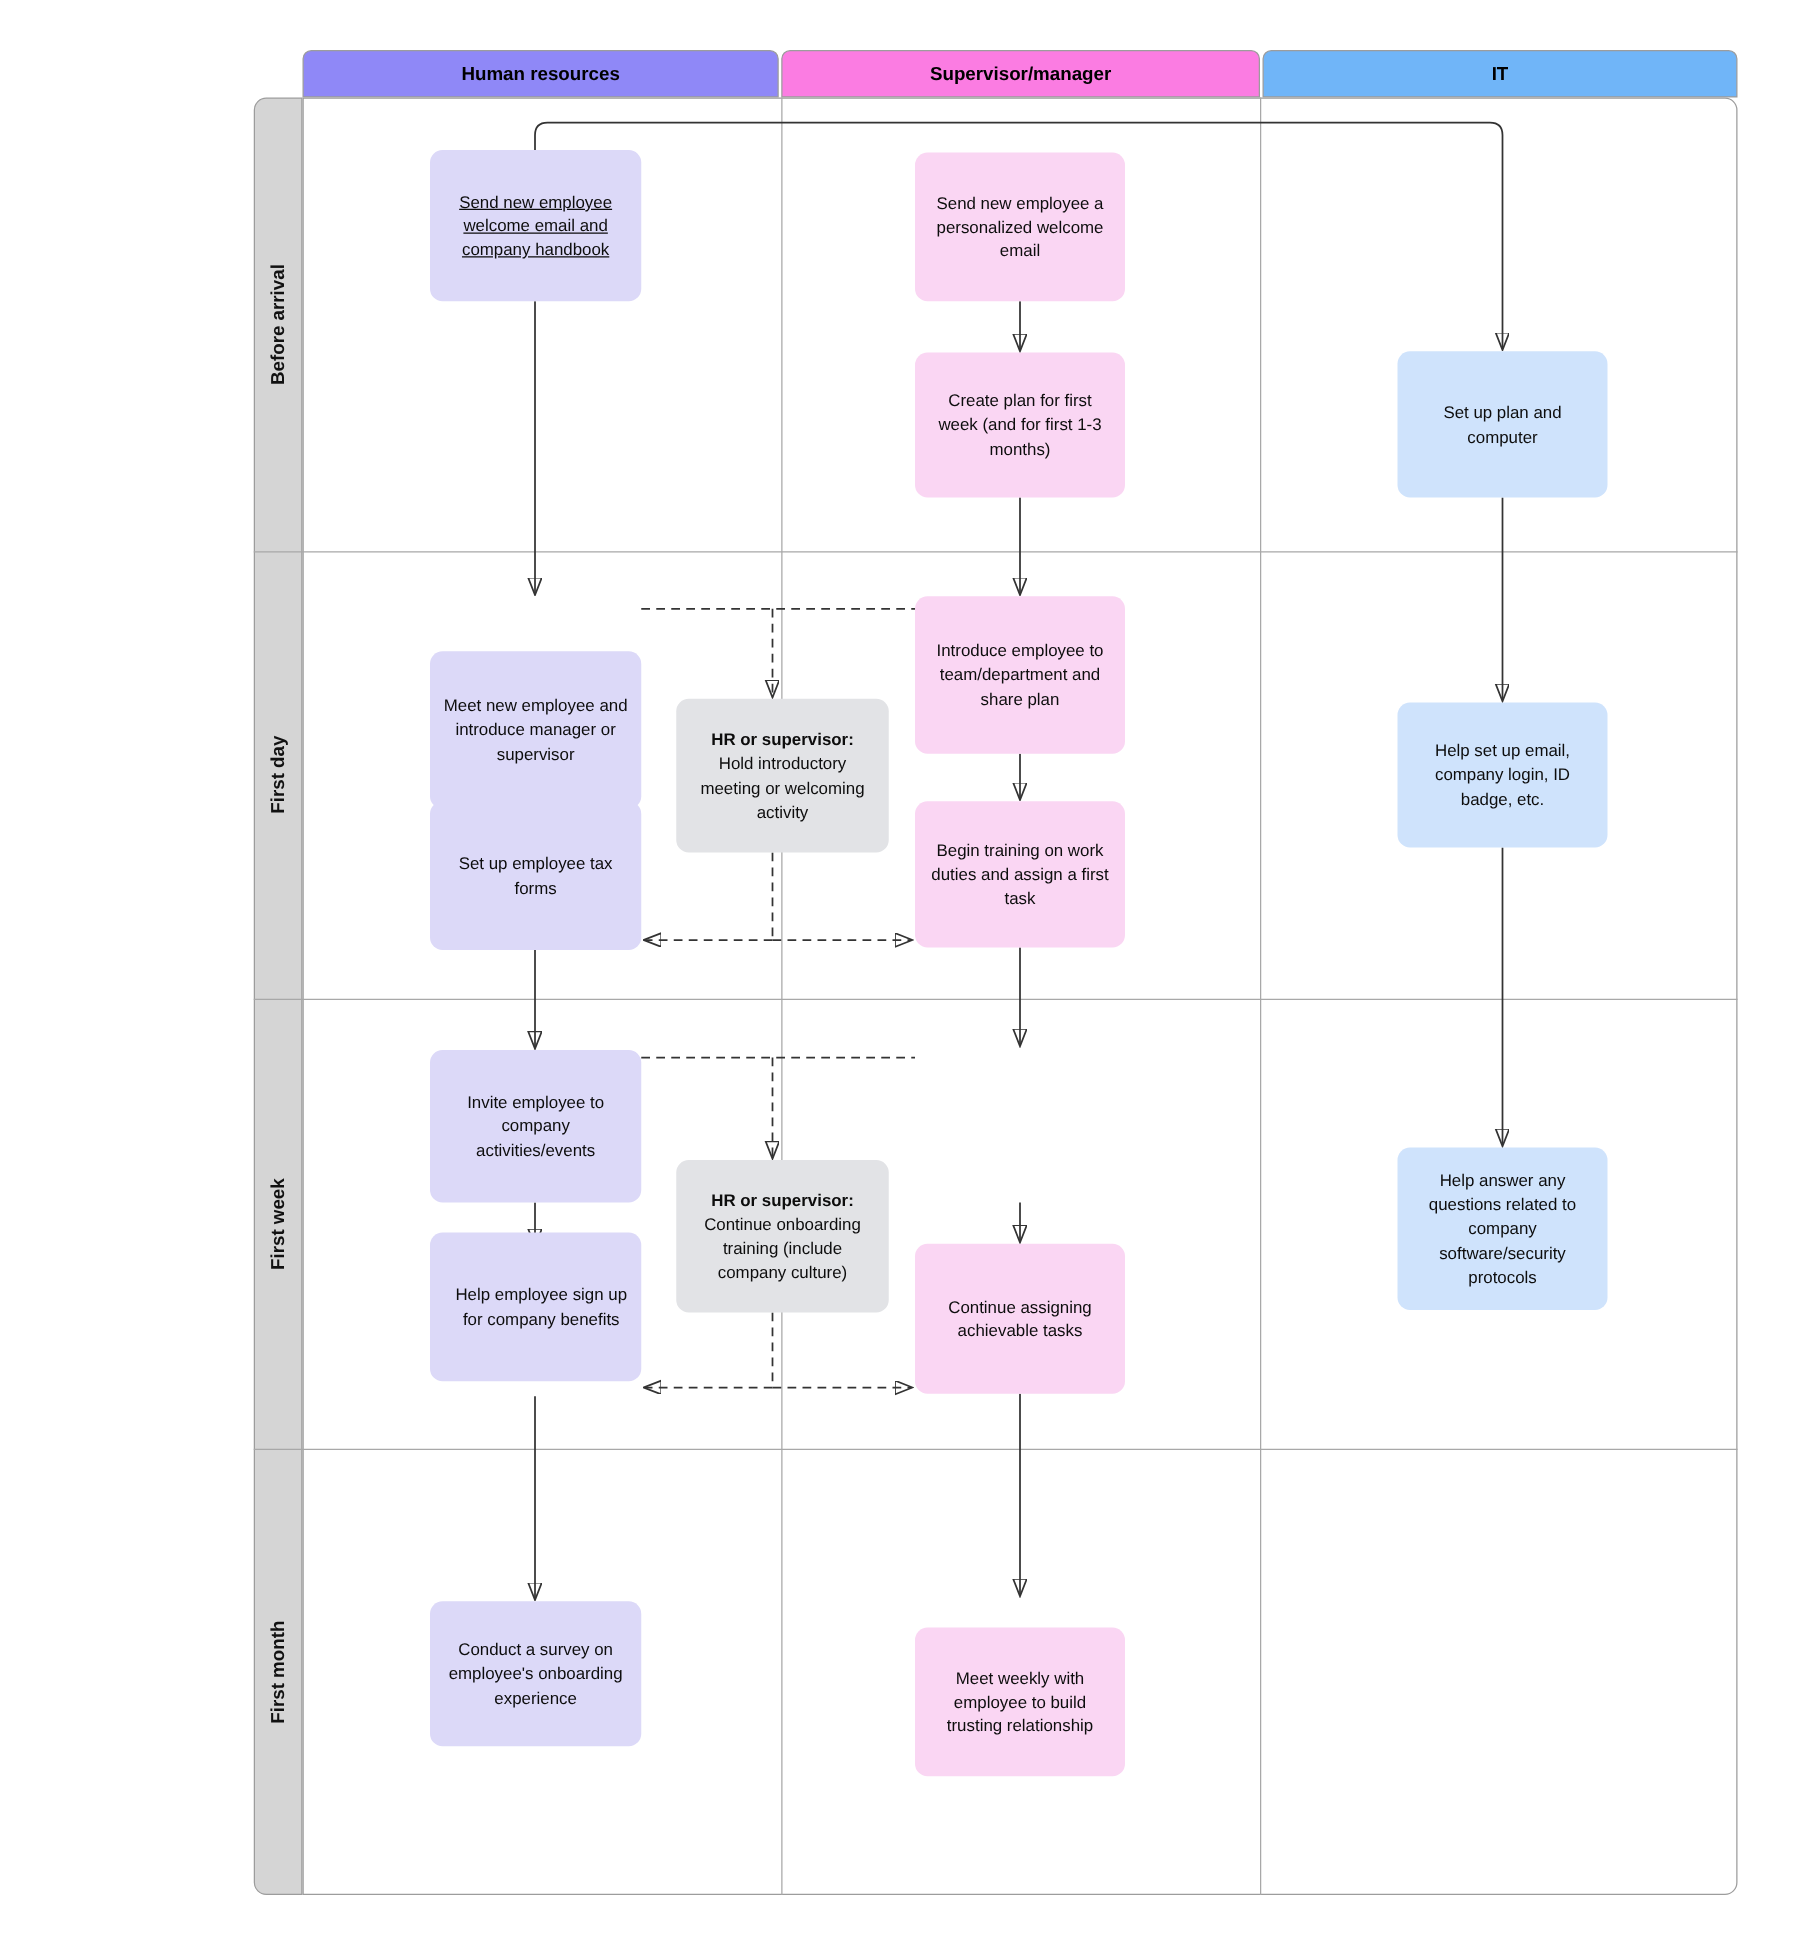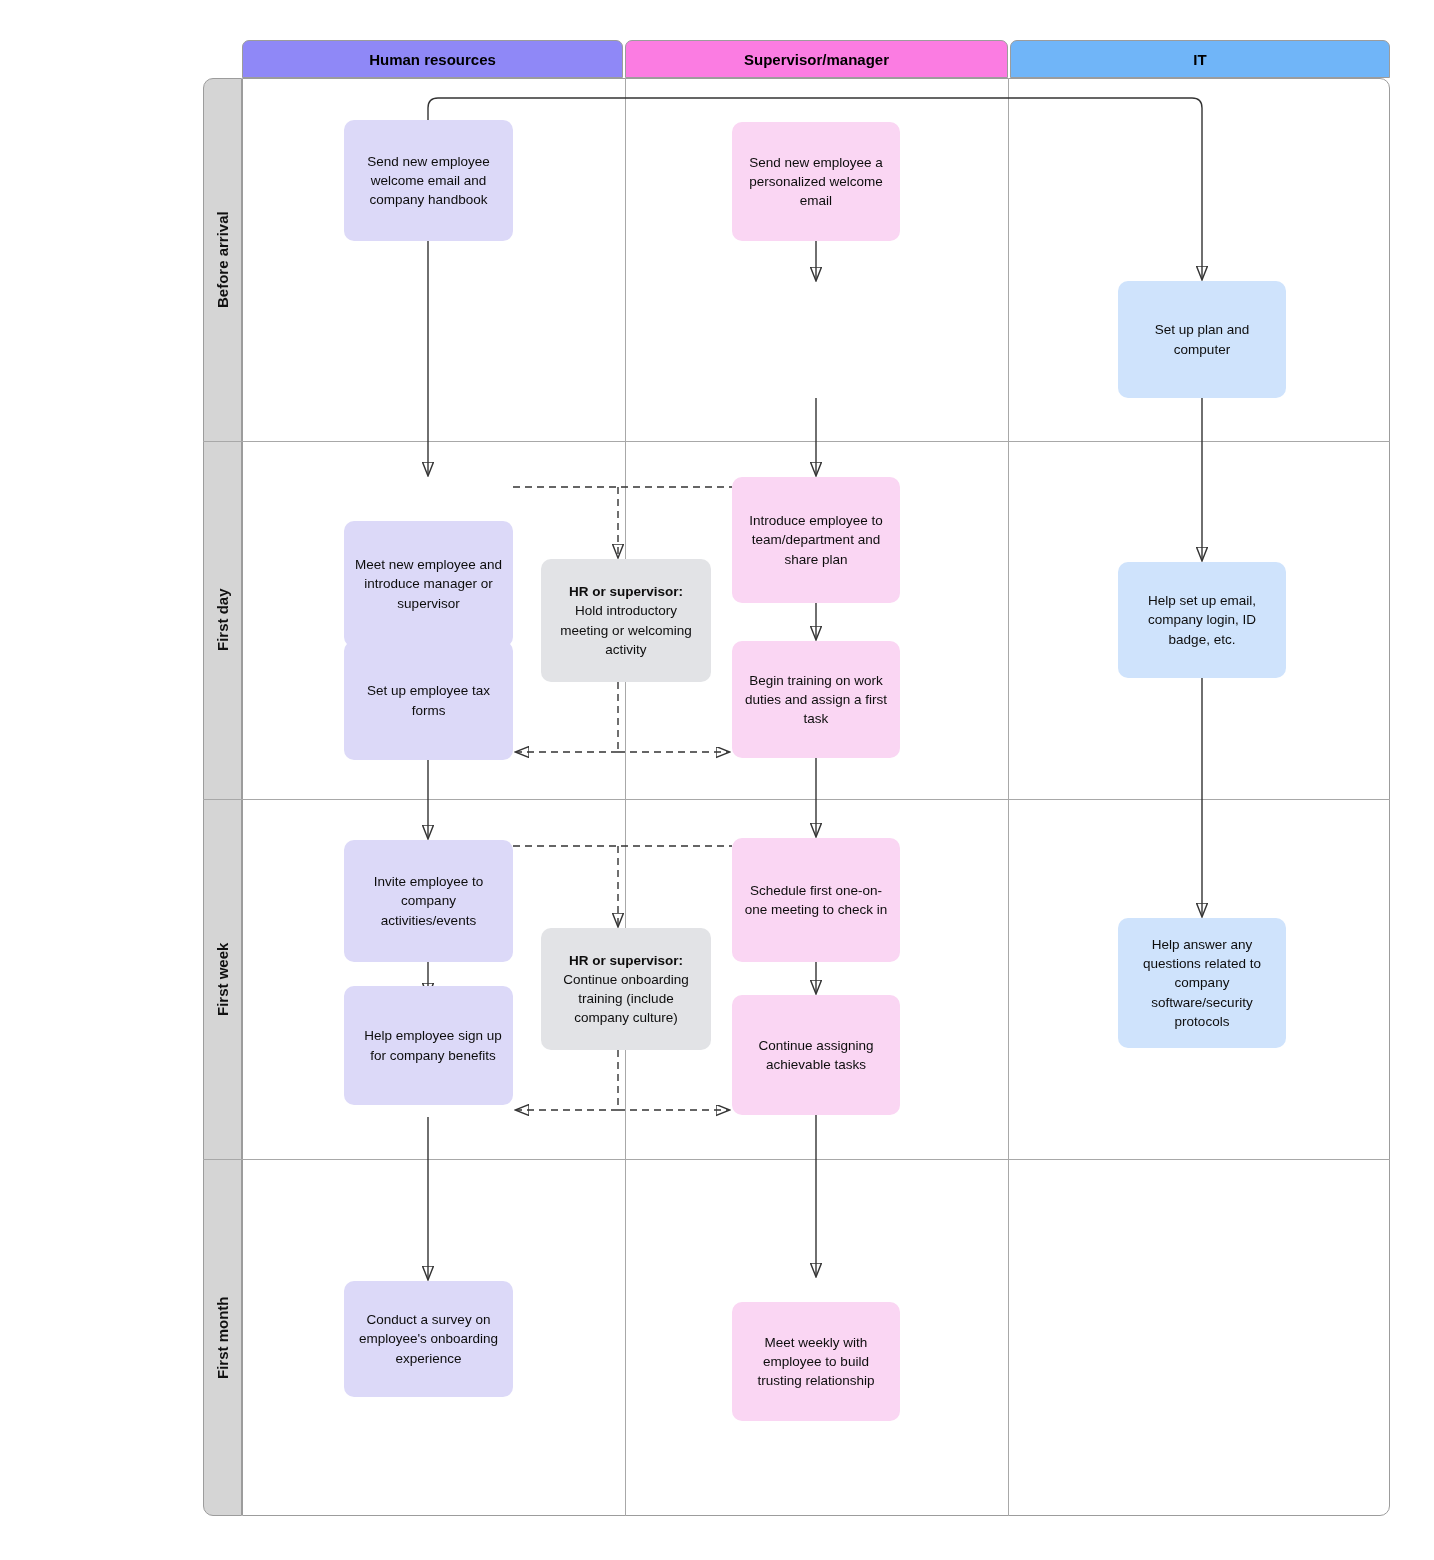--- a/index.html
+++ b/index.html
@@ -100,31 +100,31 @@
     <path class="dash" d="M618 752 H516" marker-end="url(#arr)"></path>
     <path class="dash" d="M618 752 H729" marker-end="url(#arr)"></path>
 
     <path class="dash" d="M513 846 H732"></path>
     <path class="dash" d="M618 846 V926" marker-end="url(#arr)"></path>
     <path class="dash" d="M618 1050 V1110"></path>
     <path class="dash" d="M618 1110 H516" marker-end="url(#arr)"></path>
     <path class="dash" d="M618 1110 H729" marker-end="url(#arr)"></path>
   </svg>
 
-  <div class="abs node node-hr" style="left:344px;top:120px;width:169px;height:121px;">Send new employee welcome email and company handbook</div>
+  <div class="abs node node-hr" style="left:344px;top:120px;width:169px;height:121px;text-decoration:underline;">Send new employee welcome email and company handbook</div>
   <div class="abs node node-hr" style="left:344px;top:477px;width:169px;height:126px;margin-top:44px;">Meet new employee and introduce manager or supervisor</div>
   <div class="abs node node-hr" style="left:344px;top:641px;width:169px;height:119px;">Set up employee tax forms</div>
   <div class="abs node node-hr" style="left:344px;top:840px;width:169px;height:122px;">Invite employee to company activities/events</div>
   <div class="abs node node-hr" style="left:344px;top:986px;width:169px;height:119px;padding-left:19px;">Help employee sign up for company benefits</div>
   <div class="abs node node-hr" style="left:344px;top:1281px;width:169px;height:116px;">Conduct a survey on employee's onboarding experience</div>
 
   <div class="abs node node-sup" style="left:732px;top:122px;width:168px;height:119px;">Send new employee a personalized welcome email</div>
+  <div class="abs node node-sup" style="left:732px;top:282px;width:168px;height:116px;">Create plan for first week (and for first 1-3 months)</div>
   <div class="abs node node-sup" style="left:732px;top:477px;width:168px;height:126px;">Introduce employee to team/department and share plan</div>
   <div class="abs node node-sup" style="left:732px;top:641px;width:168px;height:117px;">Begin training on work duties and assign a first task</div>
-  <div class="abs node node-sup" style="left:732px;top:838px;width:168px;height:124px;">Schedule first one-on-one meeting to check in</div>
   <div class="abs node node-sup" style="left:732px;top:995px;width:168px;height:120px;">Continue assigning achievable tasks</div>
   <div class="abs node node-sup" style="left:732px;top:1278px;width:168px;height:119px;margin-top:24px;">Meet weekly with employee to build trusting relationship</div>
 
   <div class="abs node node-it" style="left:1118px;top:281px;width:168px;height:117px;">Set up plan and computer</div>
   <div class="abs node node-it" style="left:1118px;top:562px;width:168px;height:116px;">Help set up email, company login, ID badge, etc.</div>
   <div class="abs node node-it" style="left:1118px;top:918px;width:168px;height:130px;">Help answer any questions related to company software/security protocols</div>
 
   <div class="abs node node-shared" style="left:541px;top:559px;width:170px;height:123px;">
     <div>
       <span class="lead">HR or supervisor:</span>

